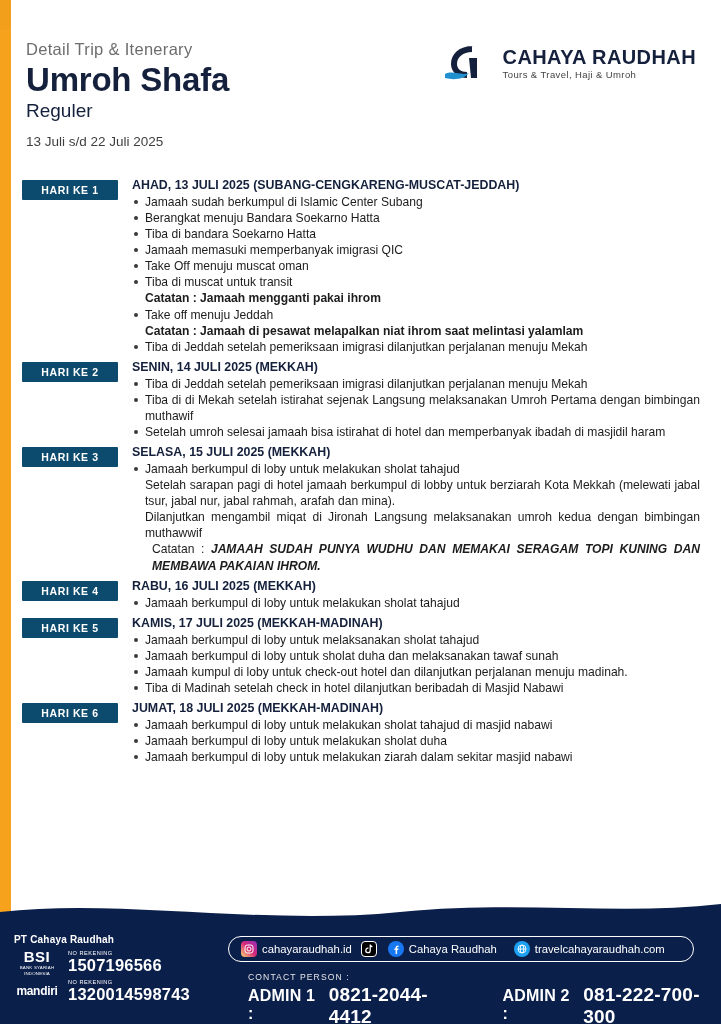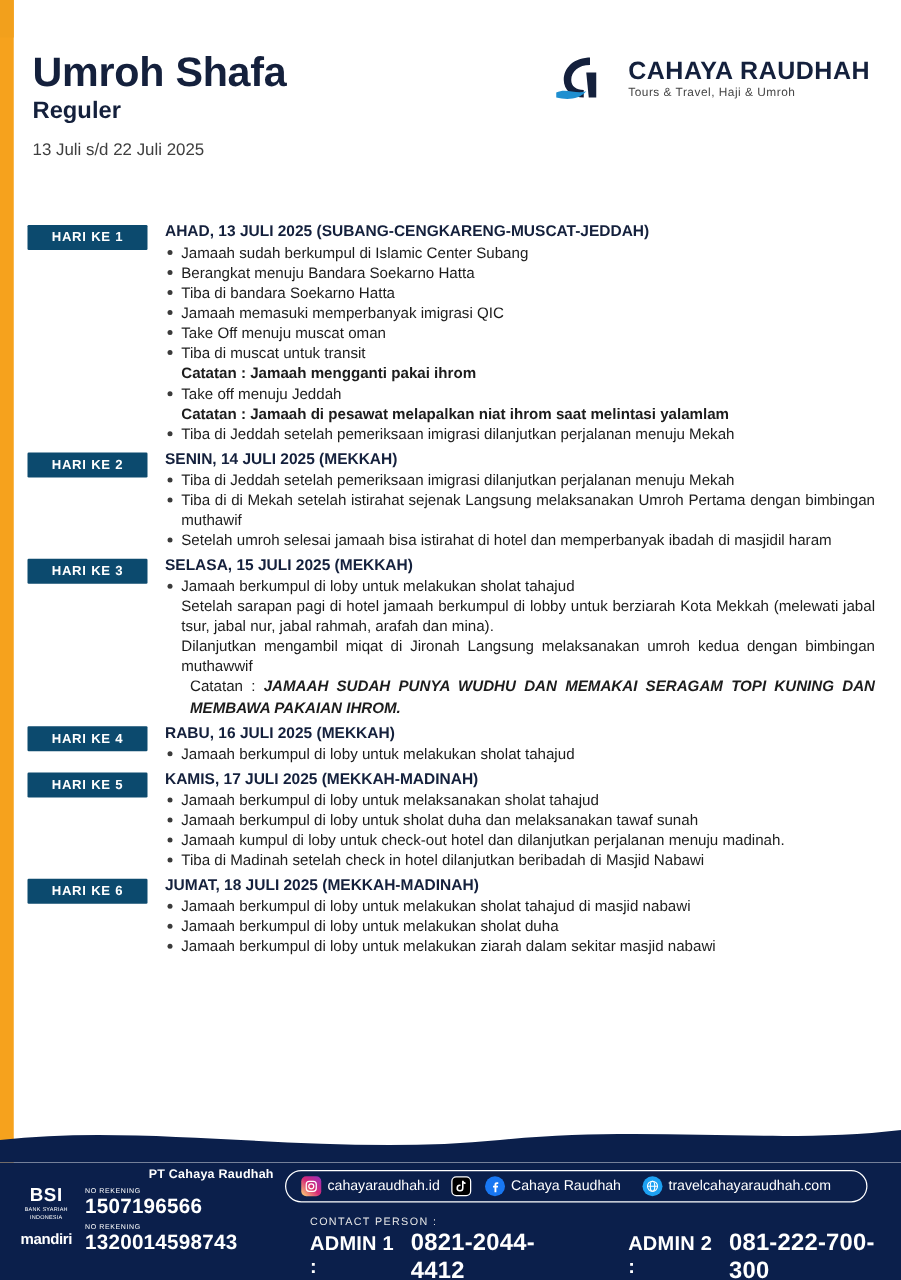--- a/index.html
+++ b/index.html
@@ -50,21 +50,21 @@
   .main-title {
     font-size: 33px;
     font-weight: bold;
     color: #14203c;
     margin: 0;
     line-height: 1.12;
     letter-spacing: -0.2px;
   }
   .sub-title {
     font-size: 19px;
-    font-weight: bold;
+    font-weight: normal;
     color: #14203c;
     margin: 1px 0 0 0;
   }
   .date-range {
     font-size: 13.5px;
     color: #3f3f3f;
     margin-top: 12px;
   }
   
   .brand {
@@ -176,21 +176,21 @@
   }
   .footer-left {
     position: absolute;
     left: 14px; top: 4px;
     width: 205px;
     color: #ffffff;
   }
   .pt-name {
     font-size: 10px;
     font-weight: bold;
-    text-align: right;
+    text-align: left;
     letter-spacing: 0.2px;
     margin-bottom: 4px;
   }
   .bank-row {
     display: flex;
     align-items: center;
     gap: 8px;
     margin-bottom: 3px;
   }
   .bank-logo {
@@ -293,20 +293,21 @@
 </style>
 </head>
 <body>
 
 <div class="page">
 
   <div class="left-bar"></div>
   <div class="left-bar-dark"></div>
 
   <div class="header">
+    <p class="subtitle-top">Detail Trip &amp; Itenerary</p>
     <h1 class="main-title">Umroh Shafa</h1>
     <div class="sub-title">Reguler</div>
     <div class="date-range">13 Juli s/d 22 Juli 2025</div>
   </div>
 
   <div class="brand">
     <div class="brand-mark">
       <svg width="52" height="42" viewBox="0 0 52 42">
         <path d="M30 4 C16 4, 8 12, 8 22 C8 30, 15 36, 24 36 L24 30 C18 30, 14 27, 14 22 C14 15, 20 10, 29 10 L29 4 Z" fill="#14203c"></path>
         <path d="M26 16 L34 16 L34 36 L28 36 Z" fill="#14203c"></path>

